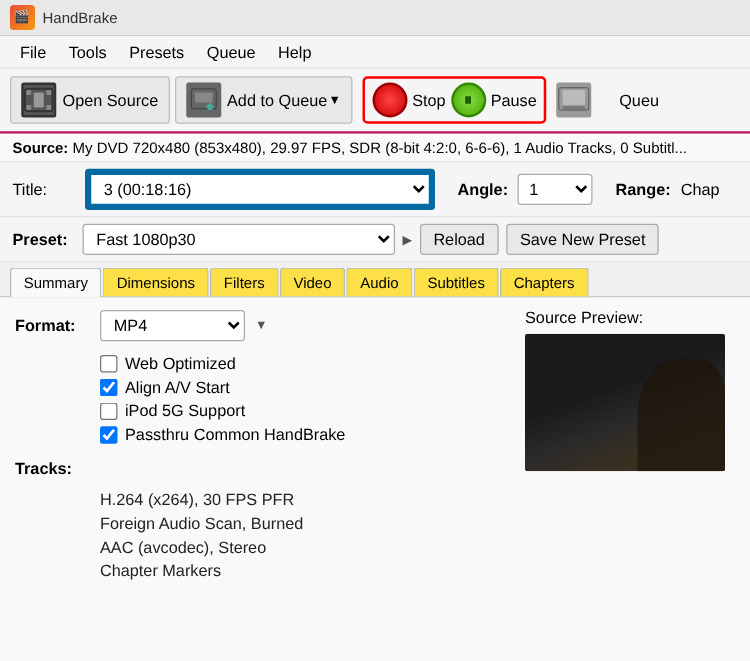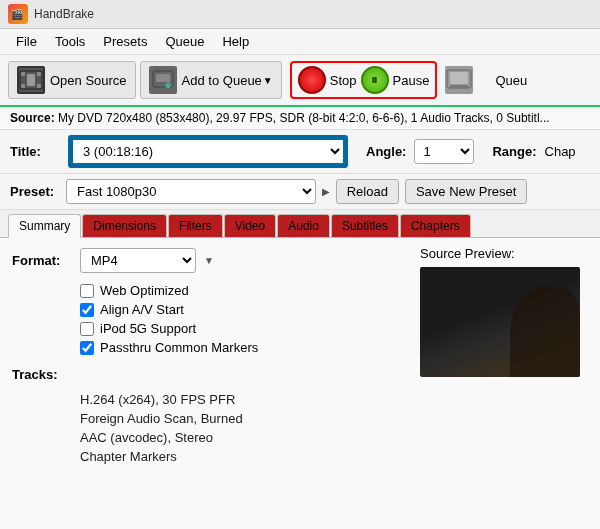--- a/index.html
+++ b/index.html
@@ -49,21 +49,21 @@
       border-radius: 3px;
       font-size: 13px;
     }
 
     
     #toolbar {
       background: #f5f5f5;
       padding: 6px 8px;
       display: flex;
       gap: 4px;
-      border-bottom: 2px solid #22c55e;
+      border-bottom: 2px solid #be185d;
     }
     .toolbar-btn {
       display: flex;
       align-items: center;
       gap: 5px;
       padding: 4px 8px;
       background: #e8e8e8;
       border: 1px solid #bbb;
       border-radius: 3px;
       cursor: pointer;
@@ -145,21 +145,21 @@
     }
     #source-row .label { font-weight: bold; }
     .form-row {
       display: flex;
       align-items: center;
       padding: 5px 10px;
       gap: 8px;
       border-bottom: 1px solid #e8e8e8;
     }
     .form-label {
-      font-weight: bold;
+      font-weight: normal;
       min-width: 50px;
       font-size: 13px;
     }
     .form-select {
       flex: 1;
       max-width: 280px;
       padding: 3px 6px;
       border: 5px solid #0369a1;
       border-radius: 3px;
       background: white;
@@ -219,21 +219,21 @@
       background: #f0f0f0;
       border-bottom: 1px solid #bbb;
       gap: 1px;
     }
     .tab {
       padding: 4px 10px;
       border: 1px solid #bbb;
       border-bottom: none;
       border-radius: 3px 3px 0 0;
       cursor: pointer;
-      background: #b91c1c;
+      background: #fde047;
       font-size: 12px;
     }
     .tab.active {
       background: #f9f9f9;
       border-bottom: 1px solid #f9f9f9;
       margin-bottom: -1px;
       z-index: 1;
     }
 
     
@@ -442,21 +442,21 @@
     <div class="checkbox-row">
       <input type="checkbox" id="align-av" checked="" style="">
       <label for="align-av">Align A/V Start</label>
     </div>
     <div class="checkbox-row">
       <input type="checkbox" id="ipod-5g" style="">
       <label for="ipod-5g">iPod 5G Support</label>
     </div>
     <div class="checkbox-row">
       <input type="checkbox" id="passthru" checked="" style="">
-      <label for="passthru">Passthru Common Markers</label>
+      <label for="passthru">Passthru Common HandBrake</label>
     </div>
 
     <div class="tracks-section">
       <div class="format-row">
         <span class="section-label">Tracks:</span>
       </div>
       <div class="tracks-row">H.264 (x264), 30 FPS PFR</div>
       <div class="tracks-row">Foreign Audio Scan, Burned</div>
       <div class="tracks-row">AAC (avcodec), Stereo</div>
       <div class="tracks-row">Chapter Markers</div>

